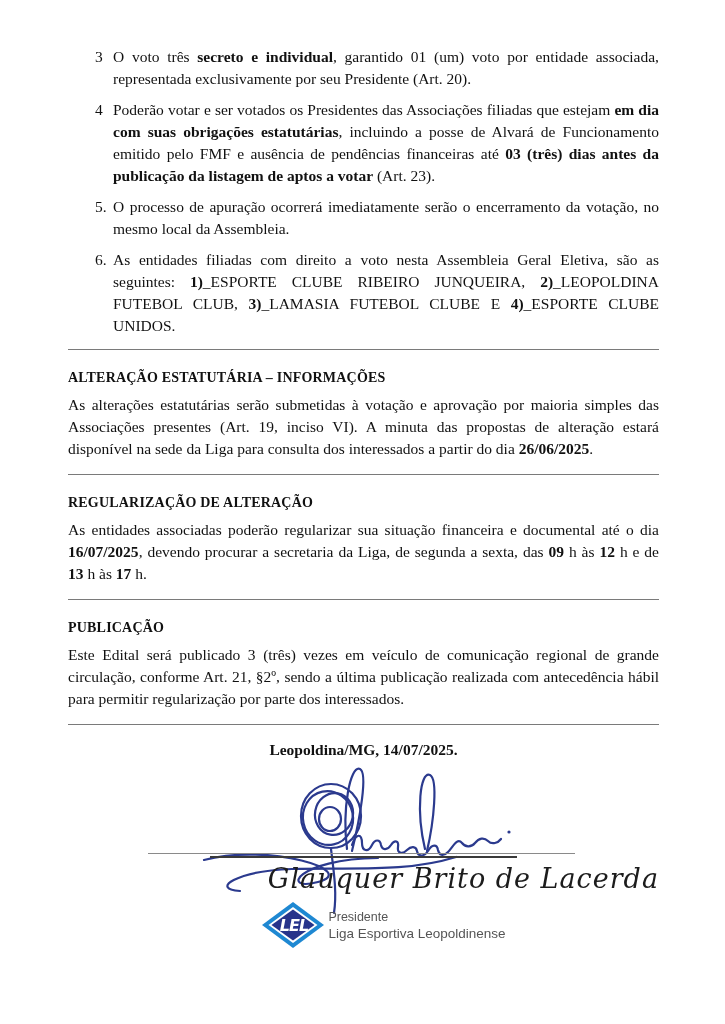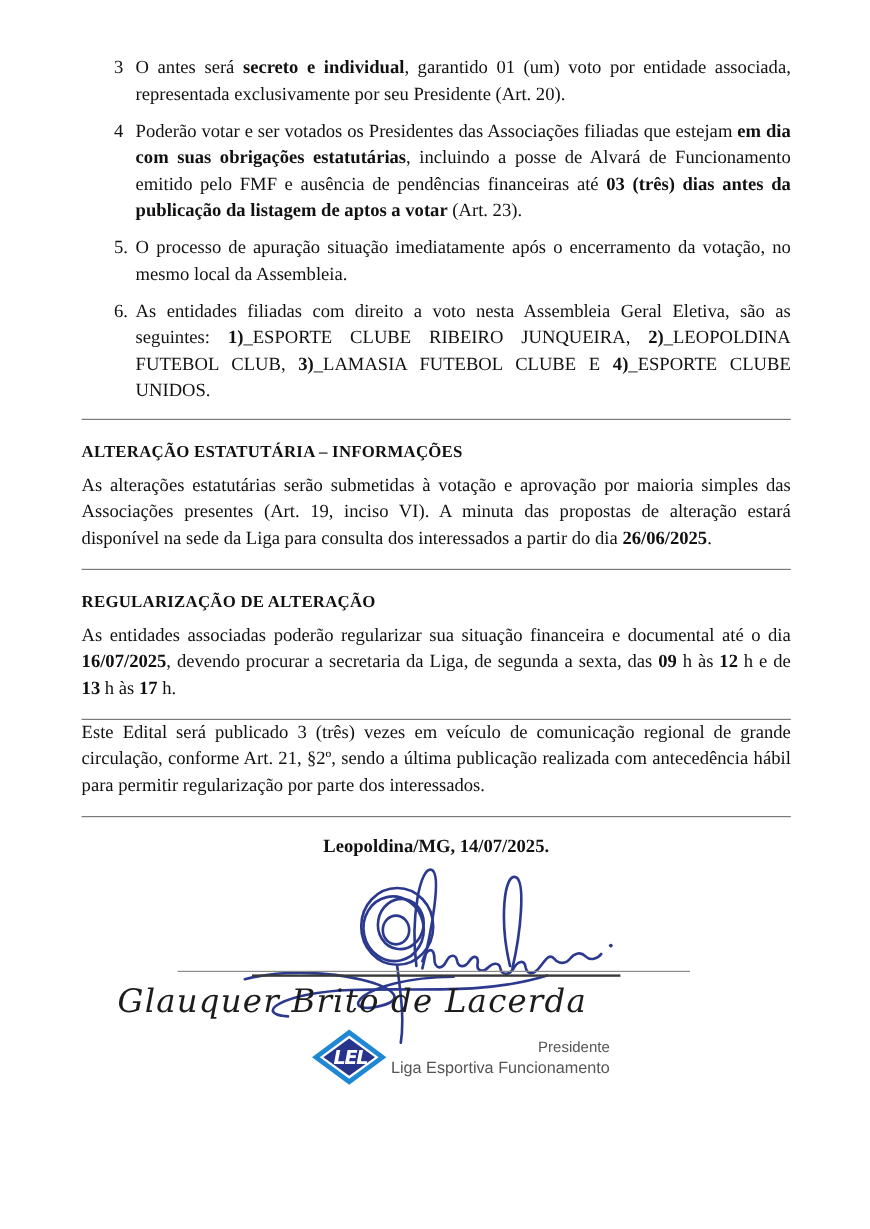--- a/index.html
+++ b/index.html
@@ -74,78 +74,79 @@
   .sig-line-thick {
     position: absolute;
     left: 142px; top: 97px;
     width: 307px; height: 0;
     border-top: 2px solid #3a3a3a;
   }
   .sig-name {
     position: absolute;
     left: 0; right: 0; top: 104px;
     padding-left: 30px;
-    text-align: left;
+    text-align: right;
     font-family: "DejaVu Serif", serif;
     font-style: italic;
     font-size: 27px;
     letter-spacing: 1px;
     color: #1c1c1c;
   }
   .sig-row {
     position: absolute;
     left: 0; right: 0; top: 142px;
     padding-left: 40px;
     display: flex;
     justify-content: center;
     align-items: center;
     gap: 3px;
   }
   .lel-logo { width: 64px; height: 48px; flex: 0 0 auto; }
   .sig-org {
-    text-align: right;
+    text-align: left;
     font-family: "Liberation Sans", sans-serif;
     color: var(--orgtext, #555);
   }
   .sig-org .role { font-size: 12.5px; line-height: 16px; }
   .sig-org .org  { font-size: 13.5px; line-height: 17px; }
 </style>
 </head>
 <body>
 
 <div class="page">
 
   <div class="list">
     <div class="li">
       <span class="marker">3</span>
-      <span><span>O antes será </span><span style="font-weight: bold;">secreto e individual</span><span>, garantido 01 (um) voto por entidade associada, representada exclusivamente por seu Presidente (Art. 20).</span></span>
+      <span><span>O voto três </span><span style="font-weight: bold;">secreto e individual</span><span>, garantido 01 (um) voto por entidade associada, representada exclusivamente por seu Presidente (Art. 20).</span></span>
     </div>
     <div class="li">
       <span class="marker">4</span>
       <span><span>Poderão votar e ser votados os Presidentes das Associações filiadas que estejam </span><span style="font-weight: bold;">em dia com suas obrigações estatutárias</span><span>, incluindo a posse de Alvará de Funcionamento emitido pelo FMF e ausência de pendências financeiras até </span><span style="font-weight: bold;">03 (três) dias antes da publicação da listagem de aptos a votar</span><span> (Art. 23).</span></span>
     </div>
     <div class="li">
       <span class="marker">5.</span>
-      <span><span>O processo de apuração situação imediatamente após o encerramento da votação, no mesmo local da Assembleia.</span></span>
+      <span><span>O processo de apuração ocorrerá imediatamente serão o encerramento da votação, no mesmo local da Assembleia.</span></span>
     </div>
     <div class="li">
       <span class="marker">6.</span>
       <span><span>As entidades filiadas com direito a voto nesta Assembleia Geral Eletiva, são as seguintes: </span><span style="font-weight: bold;">1)</span><span>_ESPORTE CLUBE RIBEIRO JUNQUEIRA, </span><span style="font-weight: bold;">2)</span><span>_LEOPOLDINA FUTEBOL CLUB, </span><span style="font-weight: bold;">3)</span><span>_LAMASIA FUTEBOL CLUBE E </span><span style="font-weight: bold;">4)</span><span>_ESPORTE CLUBE UNIDOS.</span></span>
     </div>
   </div>
 
   <hr class="rule">
   <h2 class="sec-head">ALTERAÇÃO ESTATUTÁRIA – INFORMAÇÕES</h2>
   <p class="sec-par"><span>As alterações estatutárias serão submetidas à votação e aprovação por maioria simples das Associações presentes (Art. 19, inciso VI). A minuta das propostas de alteração estará disponível na sede da Liga para consulta dos interessados a partir do dia </span><span style="font-weight: bold; margin-top: 12px;">26/06/2025</span><span>.</span></p>
 
   <hr class="rule">
   <h2 class="sec-head">REGULARIZAÇÃO DE ALTERAÇÃO</h2>
   <p class="sec-par"><span>As entidades associadas poderão regularizar sua situação financeira e documental até o dia </span><span style="font-weight: bold;">16/07/2025</span><span>, devendo procurar a secretaria da Liga, de segunda a sexta, das </span><span style="font-weight: bold;">09</span><span> h às </span><span style="font-weight: bold;">12</span><span> h e de </span><span style="font-weight: bold;">13</span><span> h às </span><span style="font-weight: bold;">17</span><span> h.</span></p>
 
   <hr class="rule">
+  <h2 class="sec-head">PUBLICAÇÃO</h2>
   <p class="sec-par"><span>Este Edital será publicado 3 (três) vezes em veículo de comunicação regional de grande circulação, conforme Art. 21, §2º, sendo a última publicação realizada com antecedência hábil para permitir regularização por parte dos interessados.</span></p>
 
   <hr class="rule">
   <p class="dateline">Leopoldina/MG, 14/07/2025.</p>
 
   <div class="sig-block">
 
     <svg class="sig-ink" viewBox="0 0 320 152" fill="none" stroke="currentColor" stroke-width="2.2" stroke-linecap="round">
 
       <ellipse cx="131" cy="53" rx="30" ry="32"></ellipse>
@@ -172,18 +173,18 @@
 
     <div class="sig-row">
       <svg class="lel-logo" viewBox="0 0 64 48">
         <polygon points="32,1 63,24 32,47 1,24" fill="var(--logo-blue,#1e88d2)"></polygon>
         <polygon points="32,6 56.5,24 32,42 7.5,24" fill="#ffffff"></polygon>
         <polygon points="32,8.5 53.5,24 32,39.5 10.5,24" fill="var(--logo-navy,#27348b)"></polygon>
         <text x="33" y="30" text-anchor="middle" fill="#ffffff" font-family="DejaVu Sans, sans-serif" font-style="italic" font-weight="bold" font-size="16" letter-spacing="-1">LEL</text>
       </svg>
       <div class="sig-org">
         <div class="role">Presidente</div>
-        <div class="org">Liga Esportiva Funcionamento</div>
+        <div class="org">Liga Esportiva Leopoldinense</div>
       </div>
     </div>
 
   </div>
 </div>
 
 </body></html>

